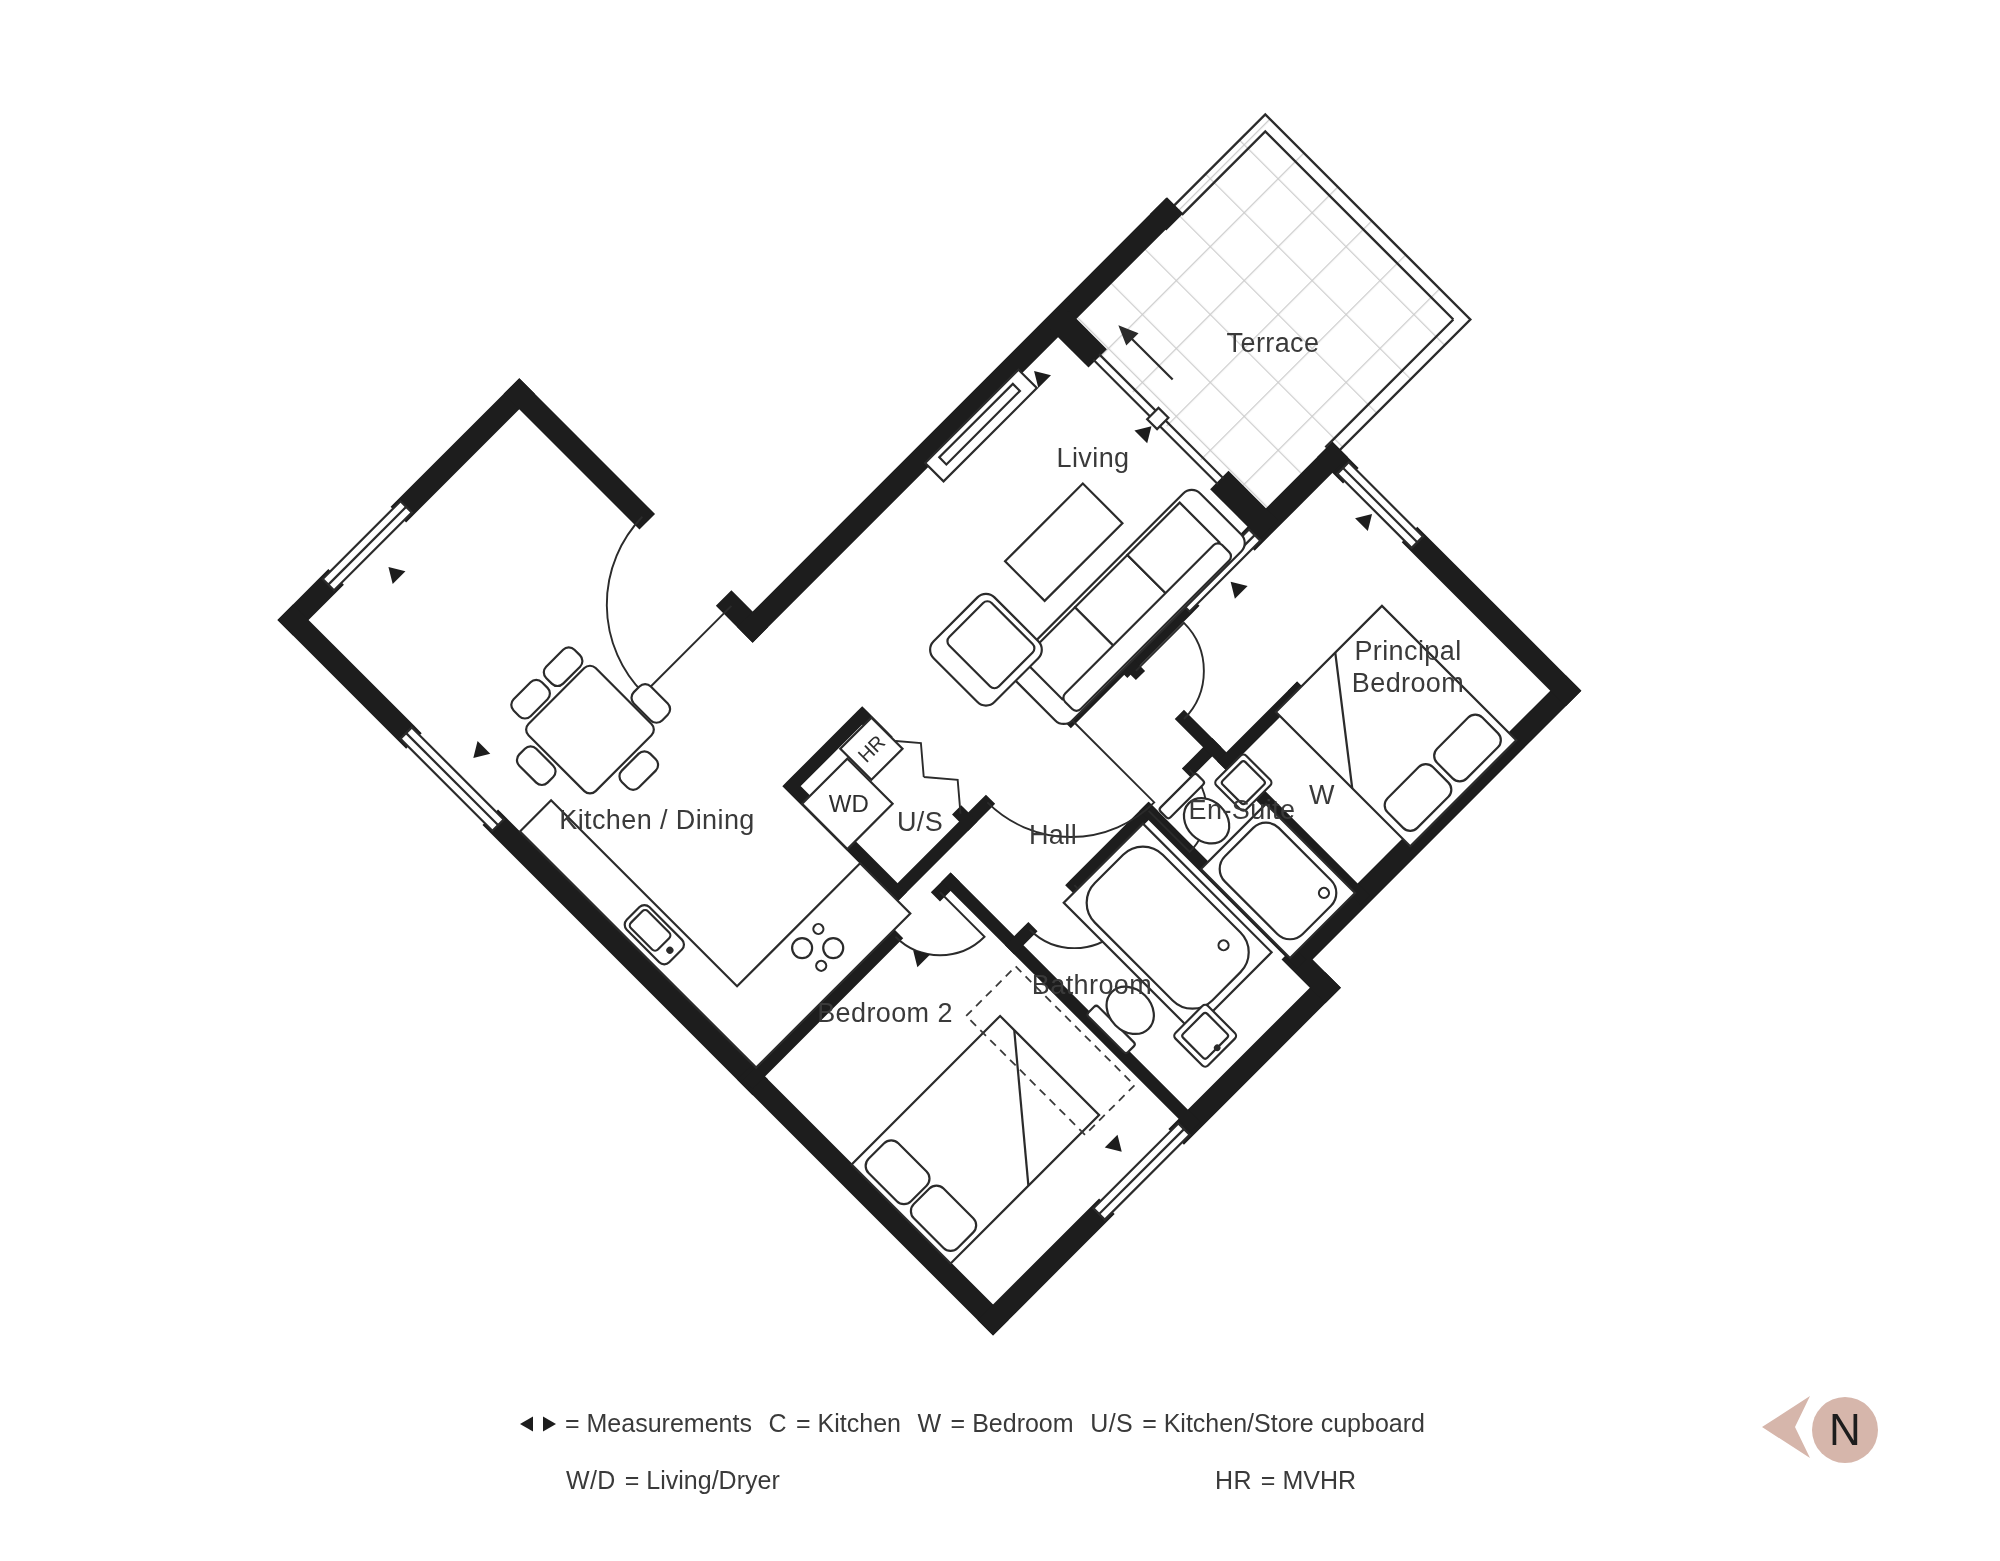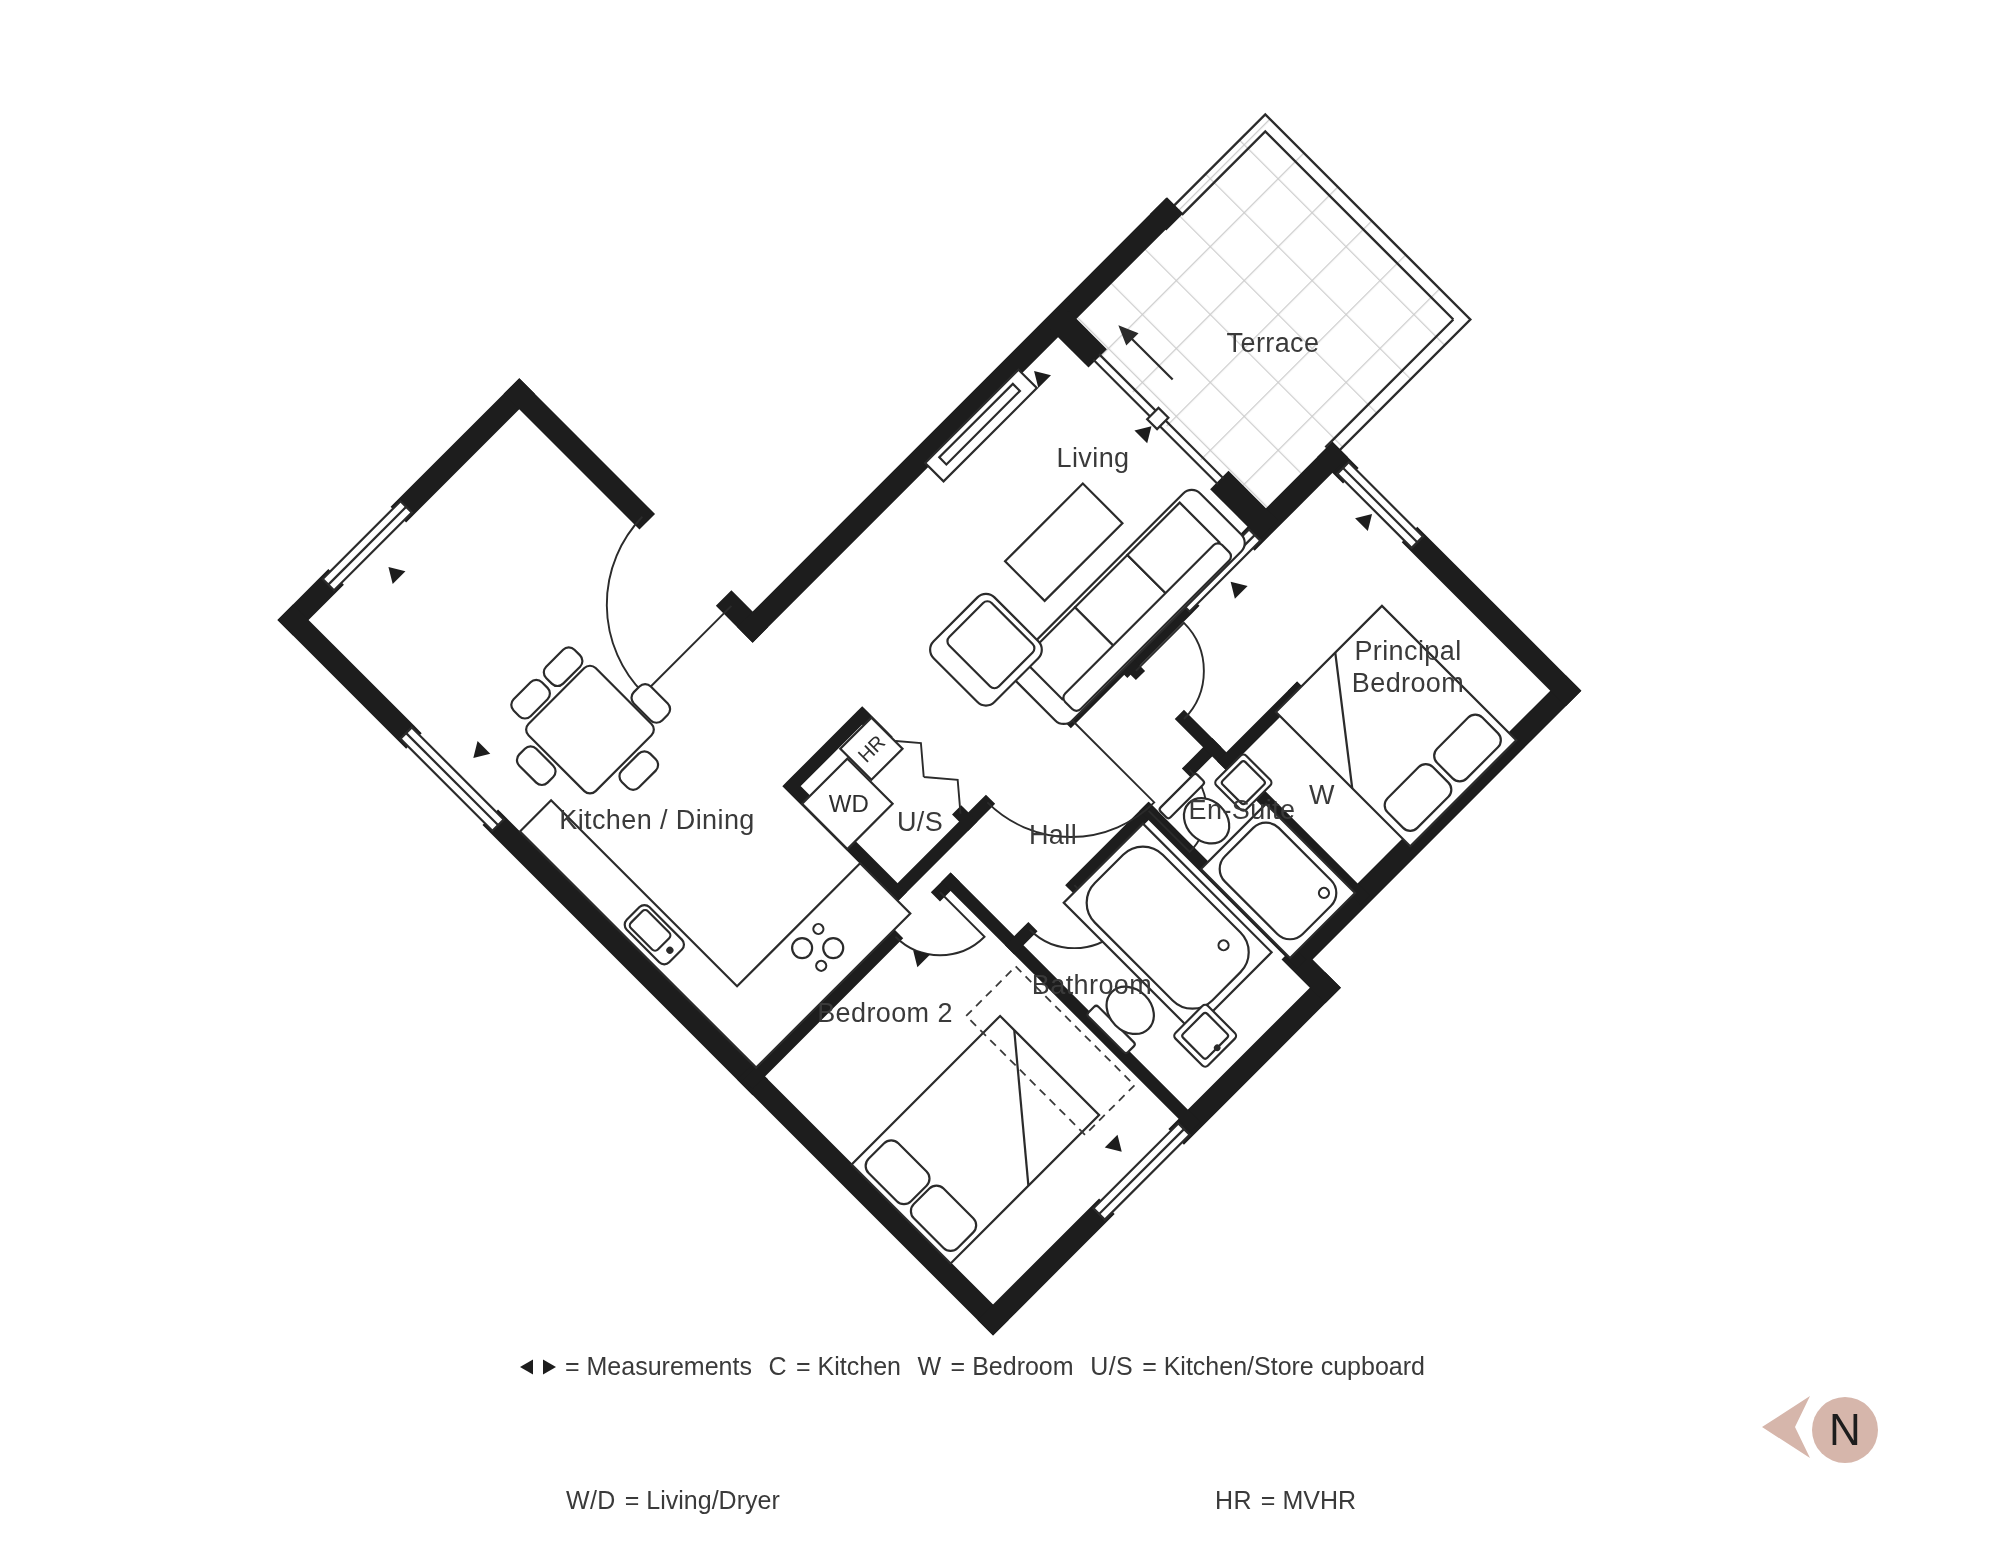--- a/index.html
+++ b/index.html
@@ -5,22 +5,22 @@
   html,body{margin:0;padding:0;background:#fff;}
   #stage{position:relative;width:2000px;height:1561px;background:#ffffff;overflow:hidden;
          font-family:"Liberation Sans", sans-serif;}
   svg text{font-family:"Liberation Sans", sans-serif;}
   .room-label{font-size:27px;fill:#3a3a3a;letter-spacing:.4px;}
   .small-label{font-size:24px;fill:#2e2e2e;}
   .legend{position:absolute;color:#3a3a3a;font-size:25px;display:flex;justify-content:space-between;align-items:center;}
   .legend .item{display:flex;align-items:center;gap:9px;white-space:nowrap;}
   .legend .k{letter-spacing:.4px;}
   .dashed-box{width:24px;height:30px;border:2px dashed #b5b5b5;display:inline-block;}
-  #legend-row-1{left:520px;top:1352px;width:905px;}
-  #legend-row-2{left:566px;top:1466px;width:790px;margin-top:20px;}
+  #legend-row-1{left:520px;top:1409px;width:905px;}
+  #legend-row-2{left:566px;top:1466px;width:790px;}
 </style>
 </head>
 <body>
 
 <div id="stage">
 
 <svg width="2000" height="1561" viewBox="0 0 2000 1561">
   <defs>
     <pattern id="tiles" width="48" height="48" patternUnits="userSpaceOnUse">
       <path d="M48 0H0V48" fill="none" stroke="#cccccc" stroke-width="2.4"></path>

